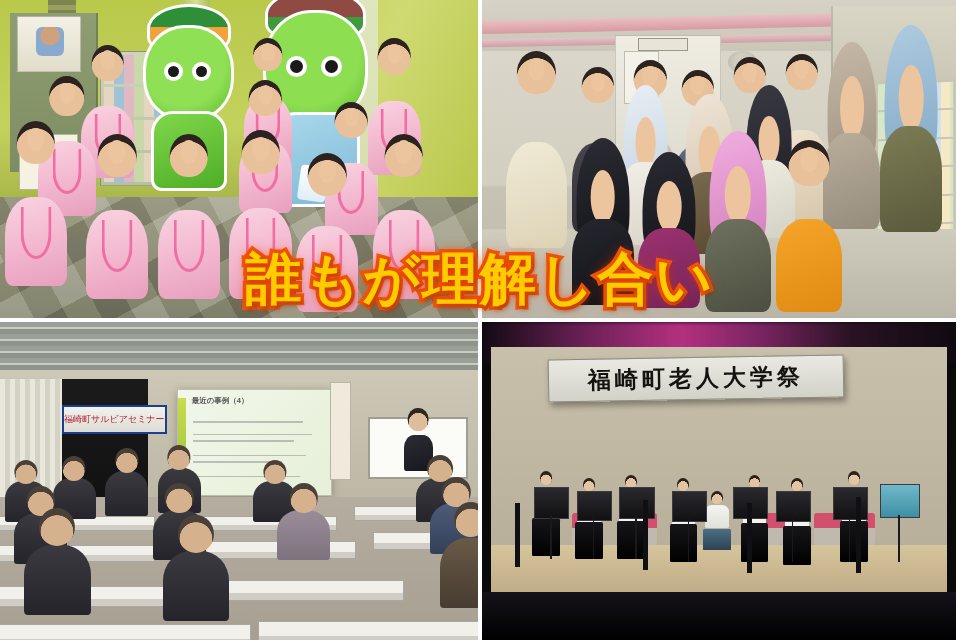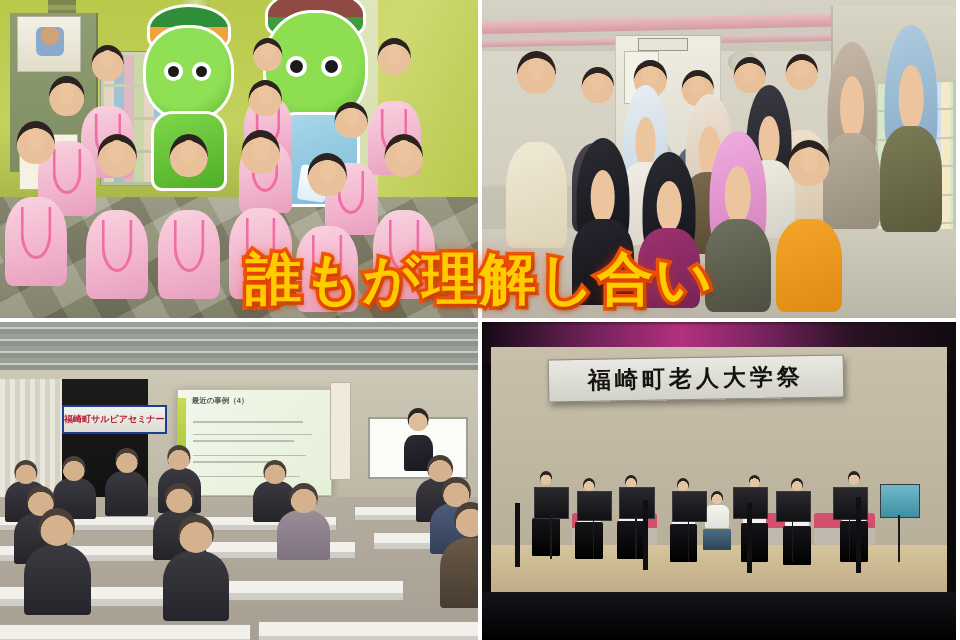--- a/index.html
+++ b/index.html
@@ -253,21 +253,21 @@
   }
   .bl-stage{
     position:absolute; left:13%; top:18%; width:18%; height:48%;
     background: linear-gradient(to bottom,#1b1b1b,#0f0f0f);
   }
   .bl-banner{
     position:absolute; left:13%; top:26%; width:21%; height:8%;
     background: linear-gradient(to bottom,#f2f2ee,#dcdcd4);
     border:2px solid #1b3f8f;
     display:flex; align-items:center; justify-content:center;
-    color:#b01c2e; font-weight:700;
+    color:#b01c2e; font-weight:400;
     font-size:9px; letter-spacing:0px; white-space:nowrap; overflow:hidden;text-align:right;
   }
   .bl-screen{
     position:absolute; left:37%; top:21%; width:32%; height:33%;
     background: linear-gradient(135deg,#f2f7ea,#e6f0d8);
     border:1px solid #bcbfae;
     box-shadow: 0 2px 8px rgba(0,0,0,.25);
   }
   .bl-screen .bar{
     position:absolute; left:0; top:8%; width:5%; height:84%;

